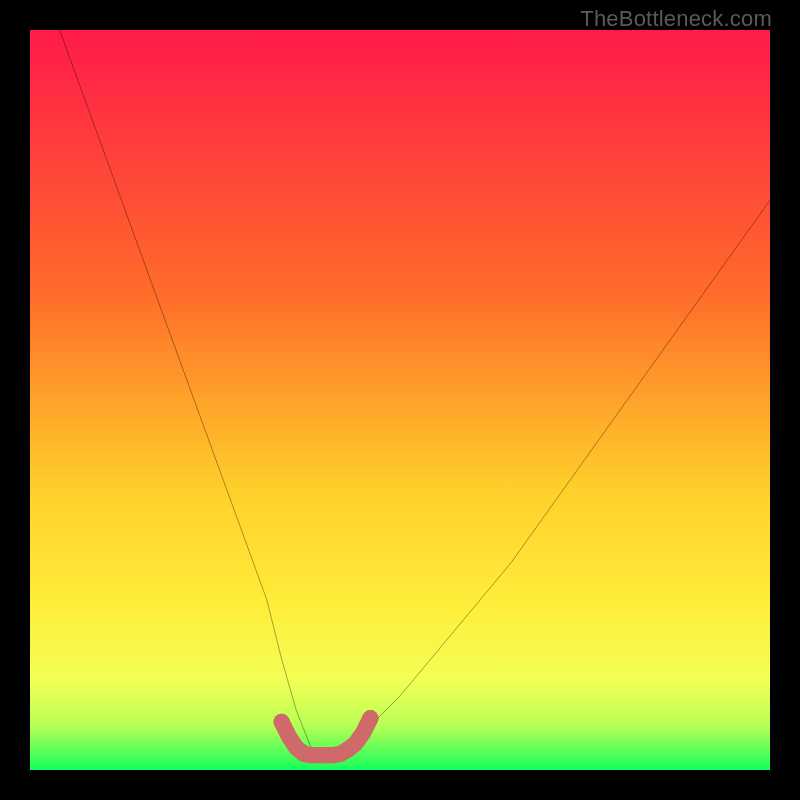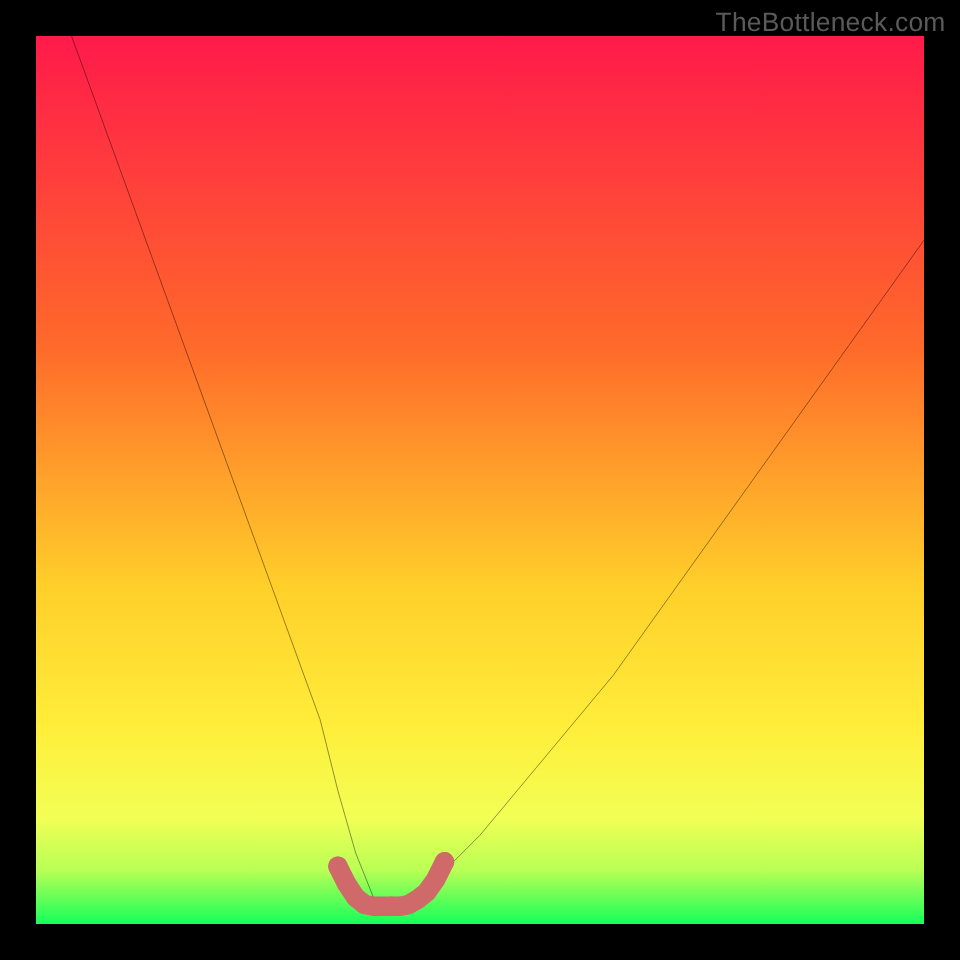--- a/index.html
+++ b/index.html
@@ -22,21 +22,21 @@
   .plot-area {
     position: absolute;
     top: 30px;
     left: 30px;
     width: 740px;
     height: 740px;
   }
   .watermark {
     position: absolute;
     top: 6px;
-    right: 12px;
+    right: 28px;
     font-family: Arial, Helvetica, sans-serif;
     font-size: 22px;
     color: #5a5a5a;
     font-weight: 500;
     letter-spacing: 0.2px;
   }
   svg {
     display: block;
   }
 </style>

